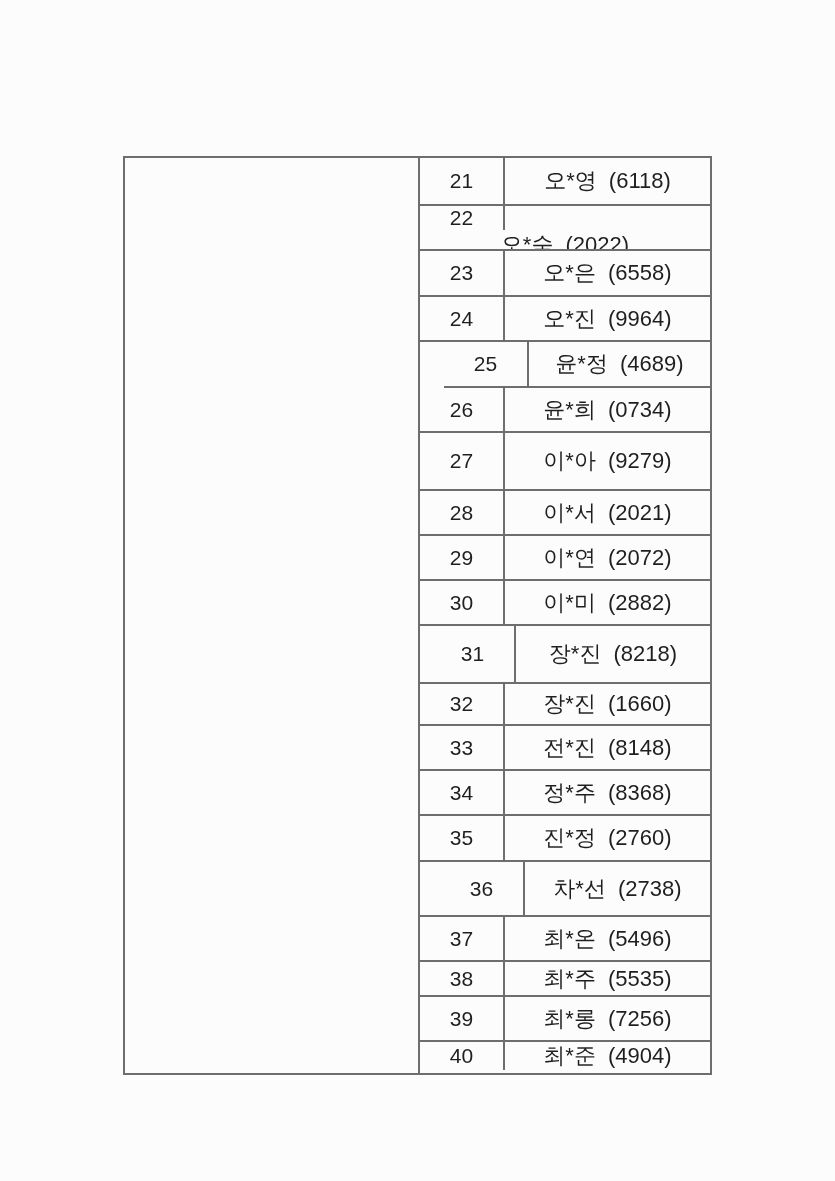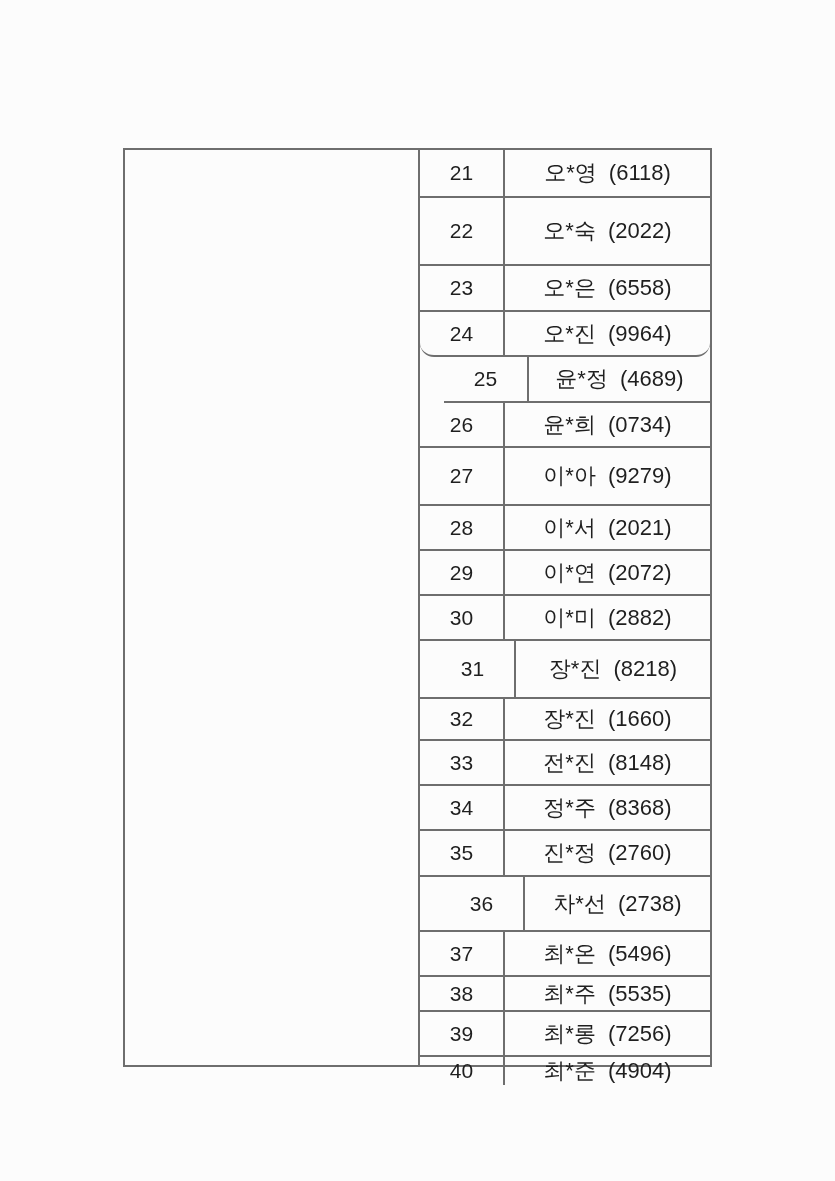--- a/index.html
+++ b/index.html
@@ -12,21 +12,21 @@
     position: relative;
     background: #fcfcfc;
     font-family: "Liberation Sans", sans-serif;
     overflow: hidden;
     --border-color: #6e6e6e;
     --text-color: #1f1f1f;
   }
   .doc-table {
     position: absolute;
     left: 123px;
-    top: 148px;
+    top: 156px;
     width: 589px;
     height: 919px;
     box-sizing: border-box;
     border: 2px solid var(--border-color);
     display: flex;
     background: transparent;
   }
   .merged-cell {
     width: 295px;
     box-sizing: border-box;
@@ -73,29 +73,29 @@
 </head>
 <body style="--border-color: #6e6e6e; --text-color: #1f1f1f; background: rgb(252, 252, 252);">
 
 <div class="doc-table">
   <div class="merged-cell"></div>
   <div class="rows-area">
       <div class="t-row" style="height: 48px;">
         <div class="cell-rank">21</div>
         <div class="cell-name">오*영 (6118)</div>
       </div>
-      <div class="t-row" style="height: 68px;">
+      <div class="t-row" style="height: 45px; flex-direction: column;">
         <div class="cell-rank">22</div>
         <div class="cell-name">오*숙 (2022)</div>
       </div>
       <div class="t-row" style="height: 46px;">
         <div class="cell-rank">23</div>
         <div class="cell-name">오*은 (6558)</div>
       </div>
-      <div class="t-row" style="height: 45px; border-radius: 14px;">
+      <div class="t-row" style="height: 45px;">
         <div class="cell-rank">24</div>
         <div class="cell-name">오*진 (9964)</div>
       </div>
       <div class="t-row" style="height: 46px; margin-left: 24px;">
         <div class="cell-rank">25</div>
         <div class="cell-name">윤*정 (4689)</div>
       </div>
       <div class="t-row" style="height: 45px;">
         <div class="cell-rank">26</div>
         <div class="cell-name">윤*희 (0734)</div>

